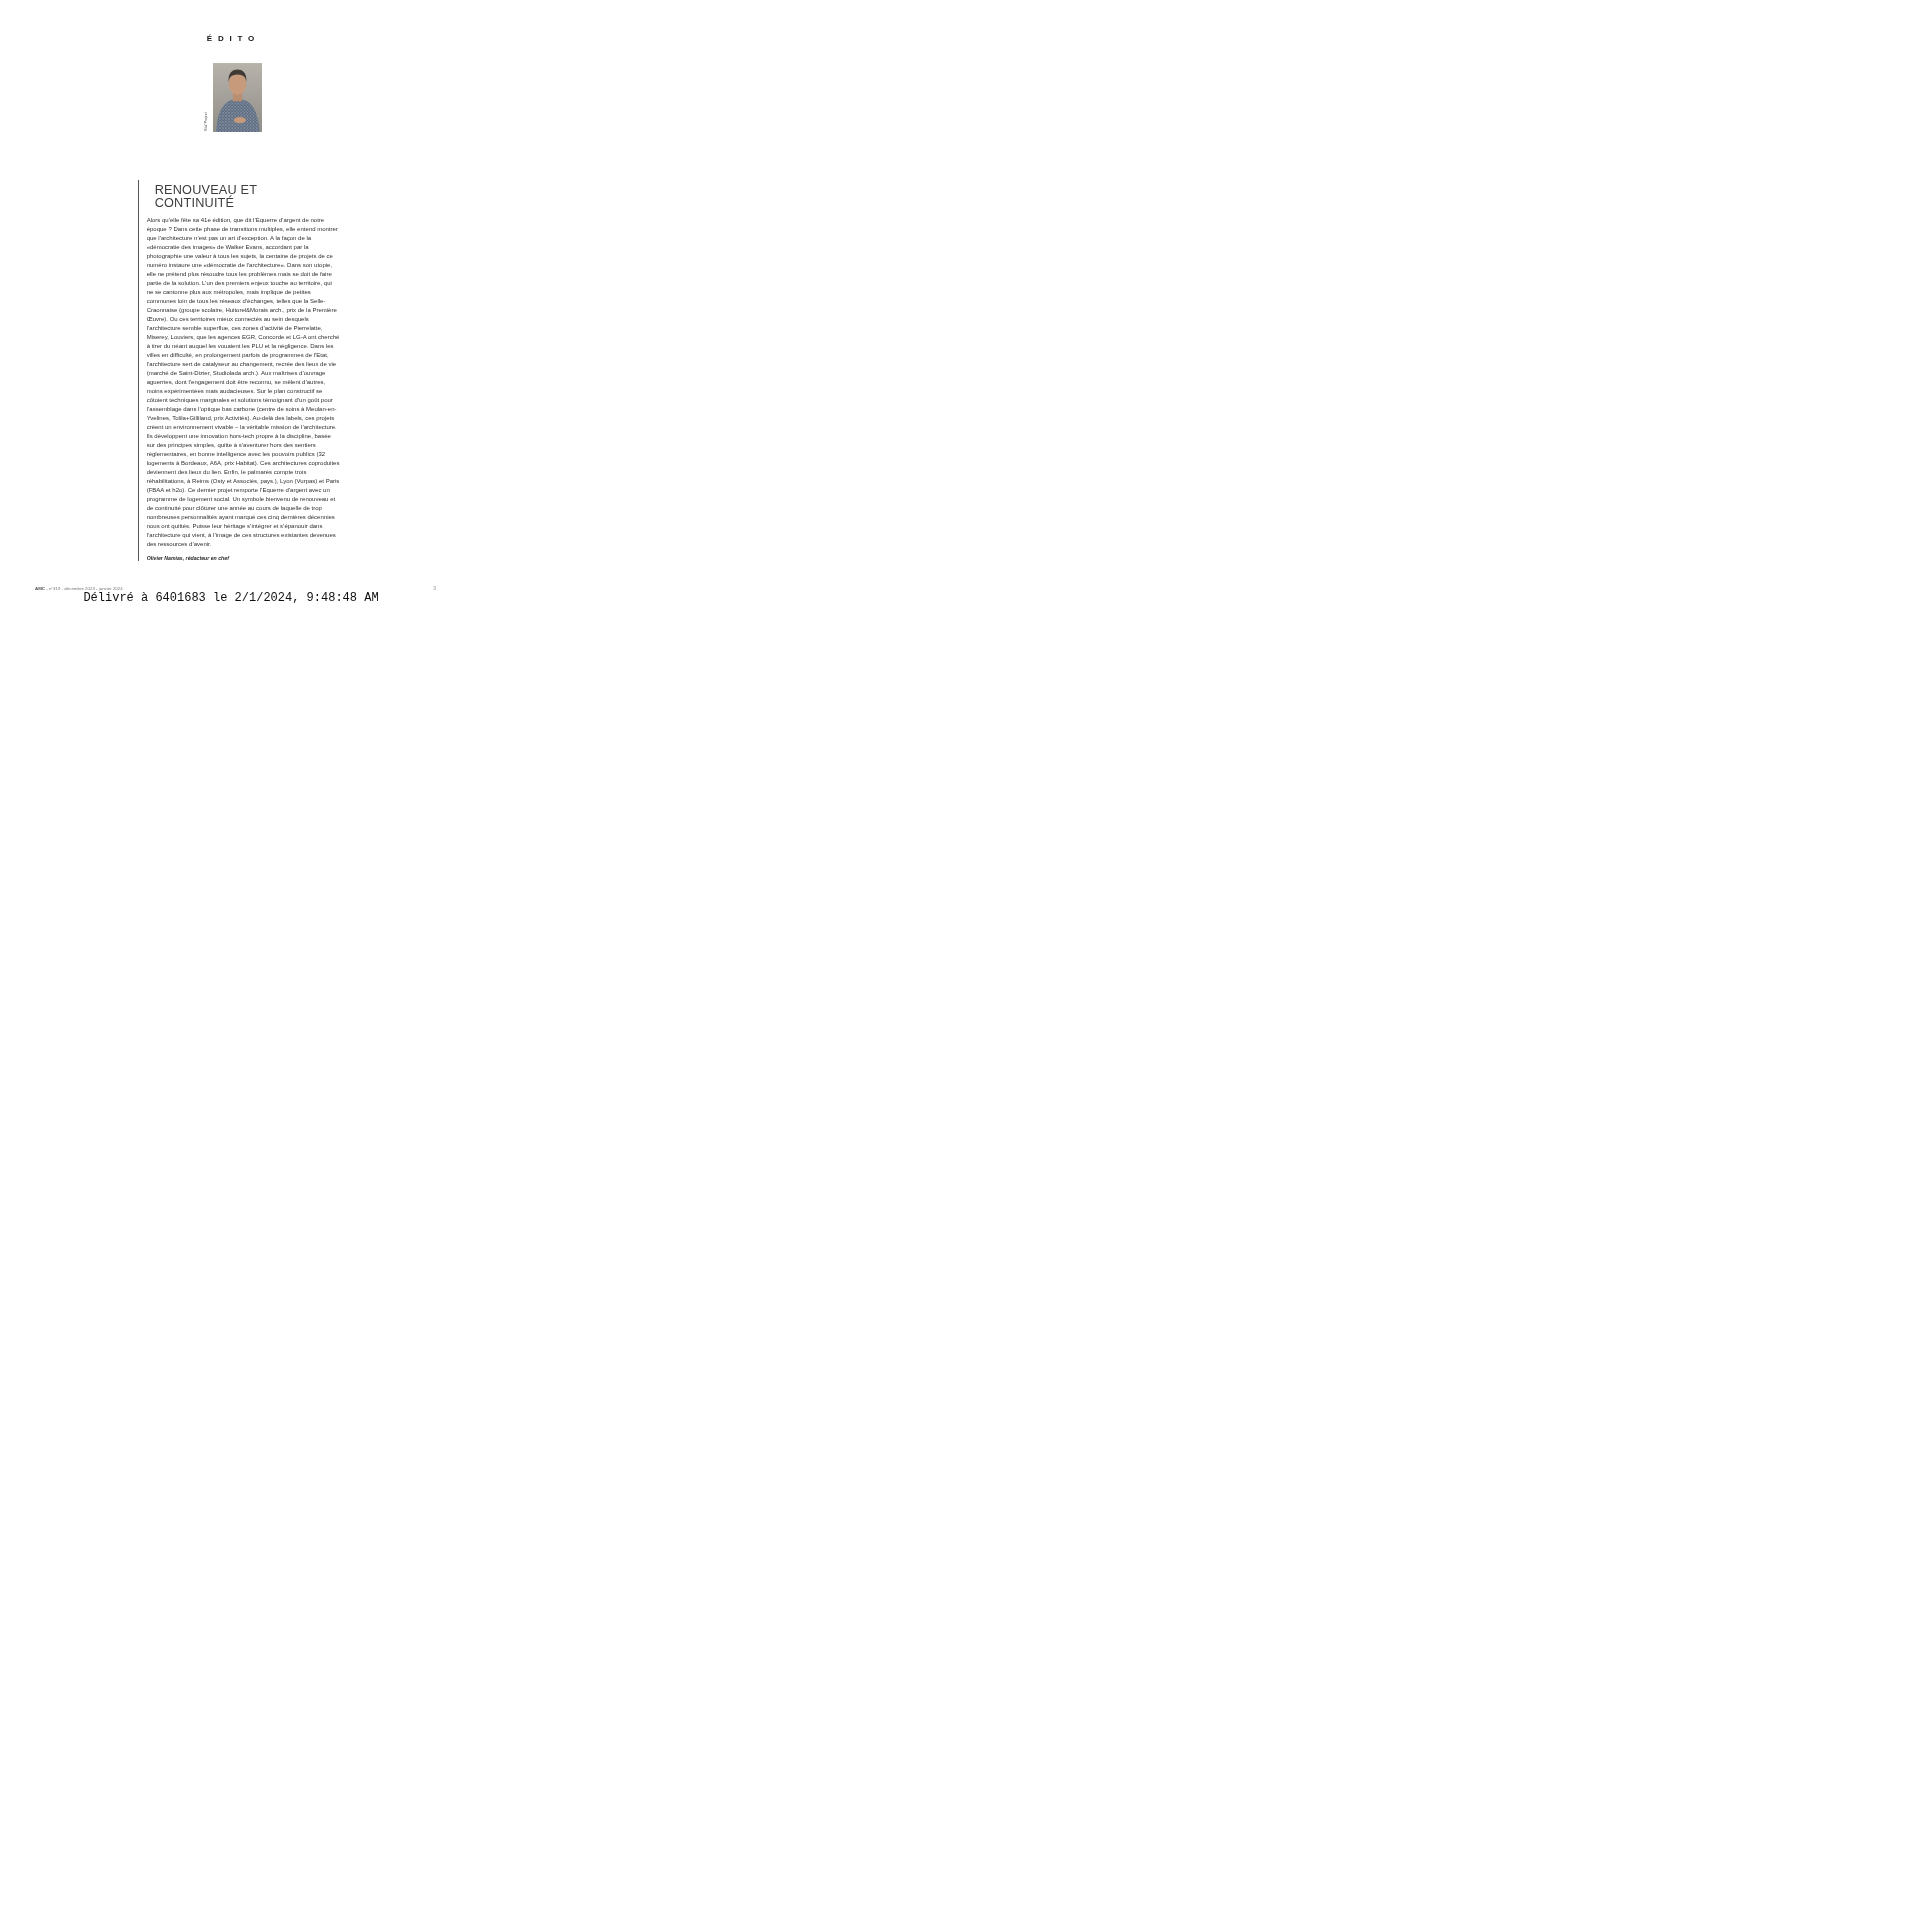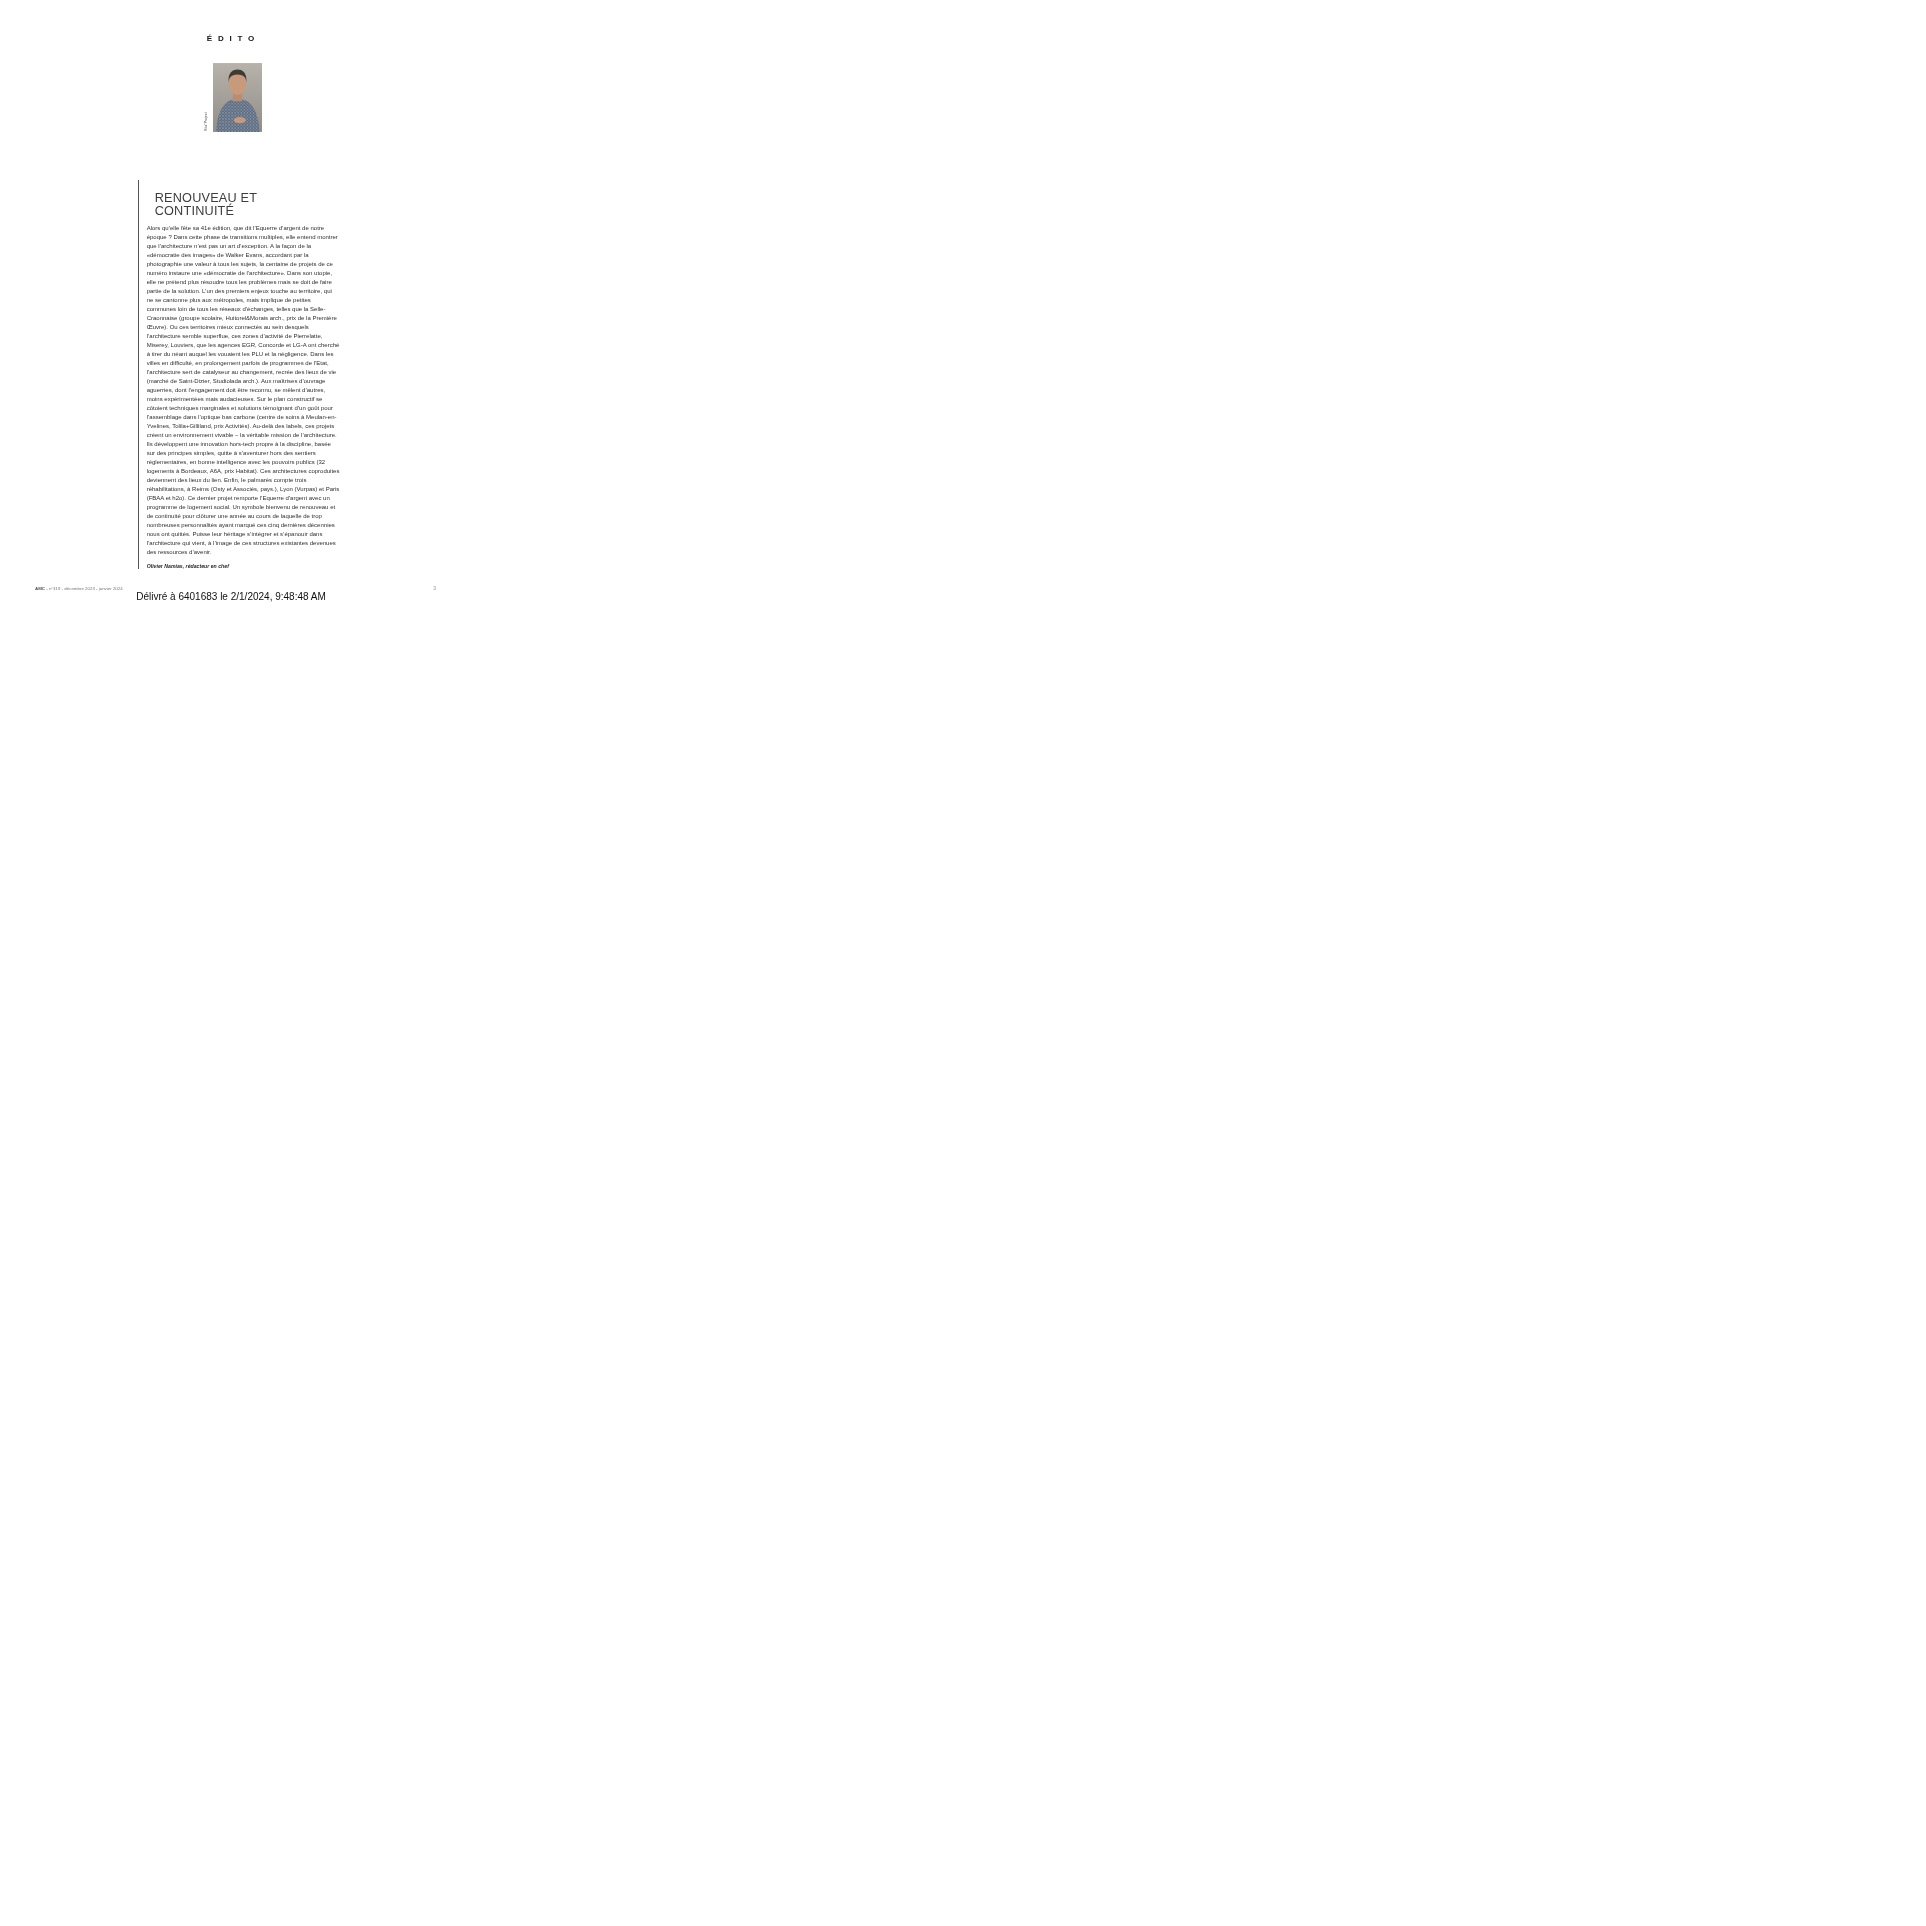--- a/index.html
+++ b/index.html
@@ -60,21 +60,21 @@
   
   .article {
     position: absolute;
     left: 138px;
     top: 180px;
     width: 193px;
     border-left: 0.6px solid #565656;
     padding-left: 7.7px;
   }
   .article h1 {
-    margin: 12px 0 5px 0;
+    margin: 4px 0 5px 0;
     font-size: 12.7px;
     font-weight: 400;
     letter-spacing: 0.2px;
     line-height: 1.05;
     color: #3d3d3d;
     padding-left: 8px;
   }
   .article .body {
     margin: 0 0 6.2px 0;
     font-size: 6px;
@@ -110,23 +110,23 @@
     color: #8a8a8a;
   }
 
   
   .watermark {
     position: absolute;
     left: 0;
     right: 0;
     top: 591px;
     text-align: center;
-    font-size: 10px;
+    font-size: 12px;
     color: #101010;
-    font-family: Liberation Sans, sans-serif;
+    font-family: Liberation Mono, monospace;
   }
 </style>
 </head>
 <body>
 
 <div class="page">
 
   <div class="kicker">ÉDITO</div>
 
   <figure class="photo">

